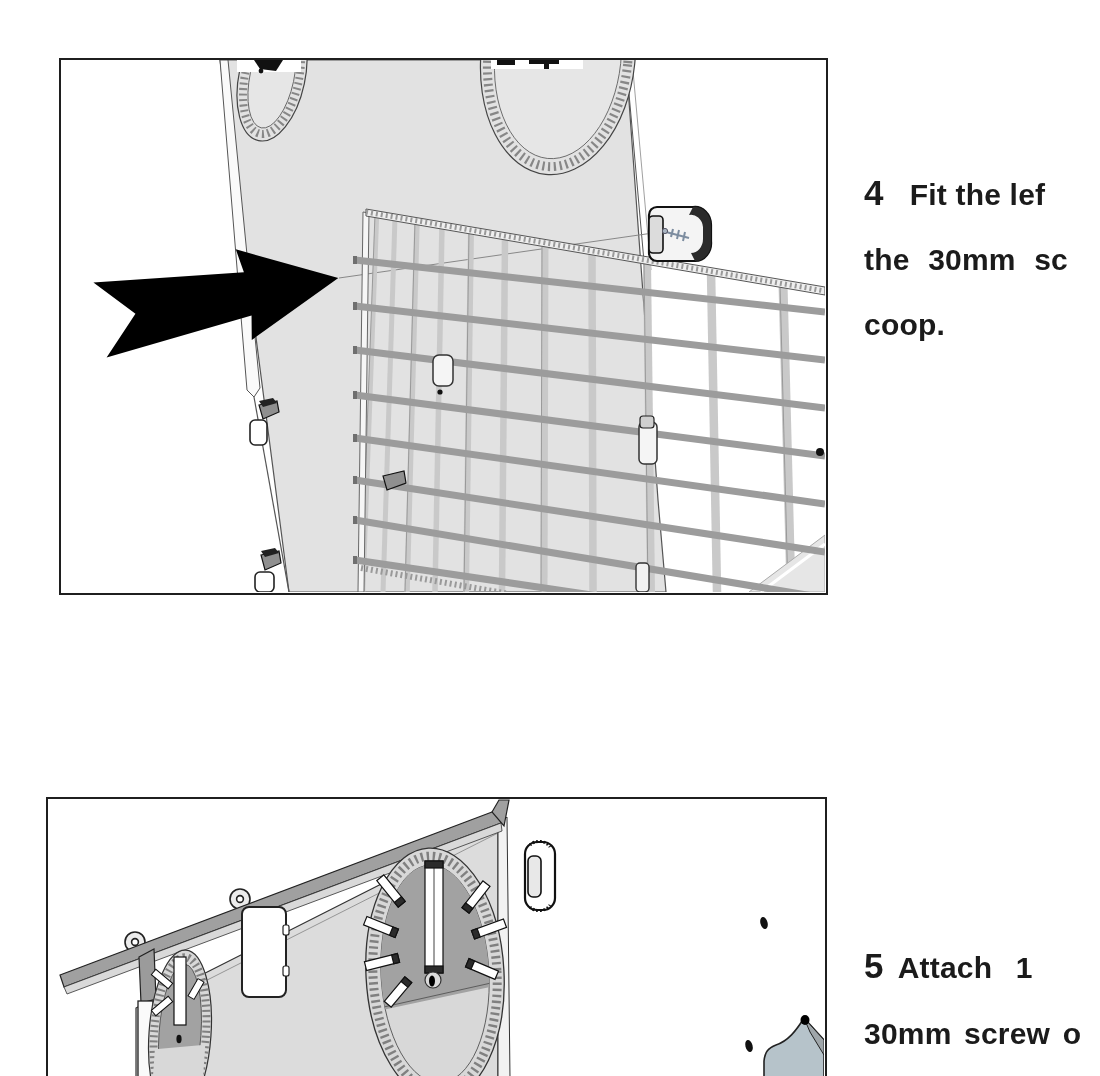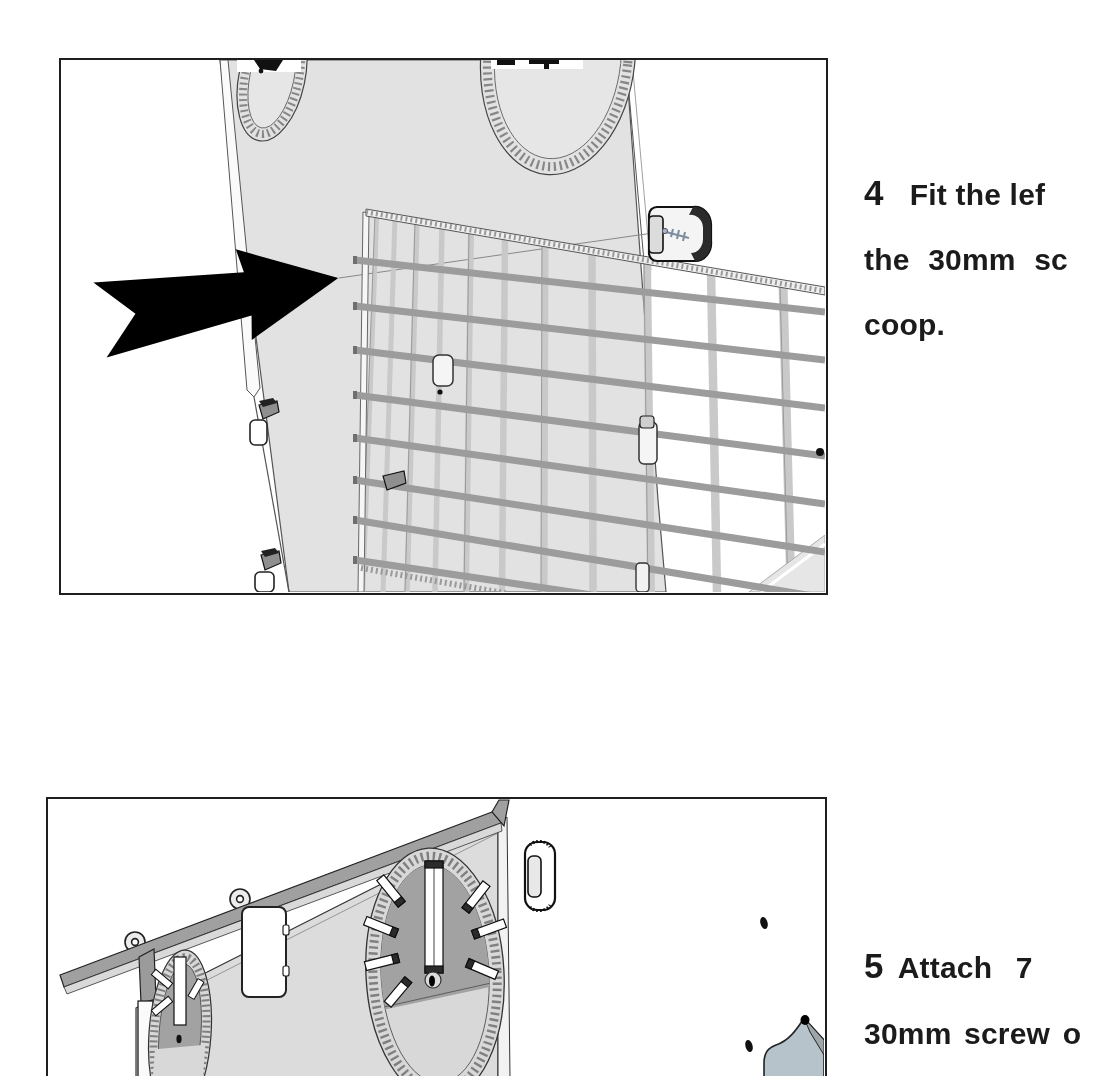--- a/index.html
+++ b/index.html
@@ -284,15 +284,15 @@
 
   <g>
     <path d="M756,219 L776,241 L776,279 L716,279 L716,262 C717,253 720,249 728,246 C740,242 748,232 756,219 Z" fill="#b6c3ca" stroke="#222" stroke-width="1.6"></path>
     <path d="M756,219 L776,241 L776,256 L762,233 Z" fill="#9fa6aa" stroke="#222" stroke-width="1"></path>
     <ellipse cx="757" cy="221" rx="4.5" ry="5" fill="#000"></ellipse>
   </g>
 </svg>
 </div>
 
 <div id="step5-text" class="step-text">
-  <div class="step-line just-wider"><span class="step-num">5</span><span>Attach 7</span></div>
+  <div class="step-line just-wider"><span class="step-num">5</span><span>Attach 1</span></div>
   <div class="step-line just-slight">30mm screw o</div>
 </div>
 
 </body></html>

